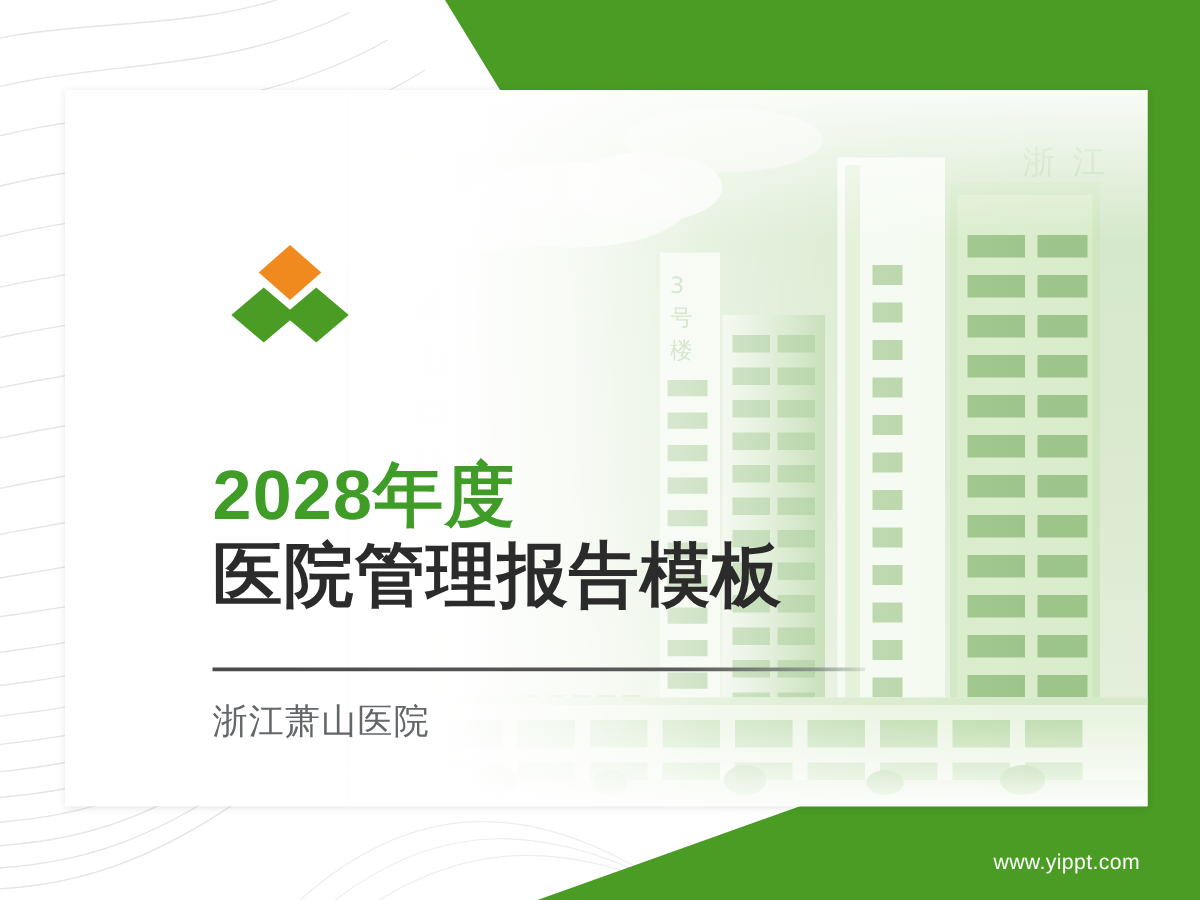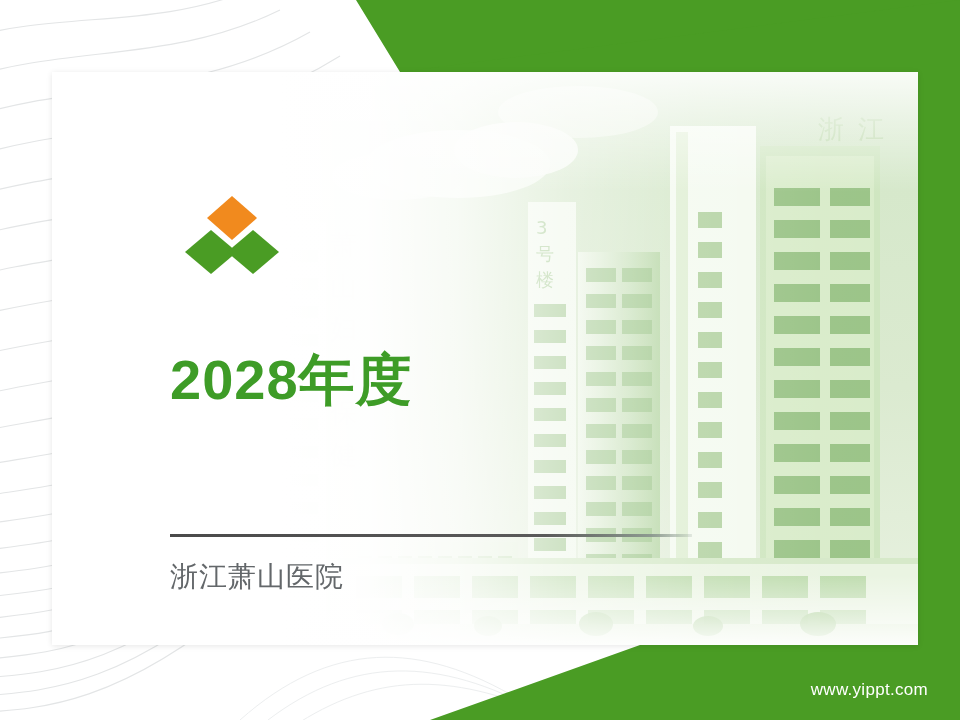--- a/index.html
+++ b/index.html
@@ -67,21 +67,21 @@
 
   
   .card-content { position:absolute; inset:0; z-index:5; }
 
   #logo { position:absolute; left:133px; top:122px; width:95px; height:85px; }
   #logo svg { width:100%; height:100%; display:block; }
 
   .title-block { position:absolute; left:118px; top:278px; }
   #title-year {
     font-size:56px; font-weight:bold; letter-spacing:1px;
-    line-height:1.06; color:#3e9c27; white-space:nowrap;
+    line-height:1.06; color:#3e9c27; white-space:nowrap;margin-top:16px;
   }
   #title-main {
     font-size:56px; font-weight:bold; letter-spacing:1px;
     line-height:1.12; color:#2b2b2b; white-space:nowrap;
     margin-top:4px;
   }
 
   #divider {
     position:absolute; left:118px; top:462px;
     width:522px; height:3px;
@@ -90,21 +90,21 @@
 
   #subtitle {
     position:absolute; left:118px; top:486px;
     font-size:28px; color:#63676a; letter-spacing:1px;
     white-space:nowrap;
   }
 
   
   #watermark {
     position:absolute;
-    right:32px; bottom:20px;
+    right:48px; bottom:20px;
     z-index:6;
     color:#ffffff;
     font-size:17px;
     letter-spacing:0.3px;
   }
 </style>
 </head>
 <body>
 
 <div id="slide">
@@ -375,20 +375,21 @@
       <div id="logo">
         <svg viewBox="0 0 95 85">
           <polygon points="47,2 72,24 47,46 22,24" fill="#f18a1e"></polygon>
           <polygon points="26,36 52,58 26,80 0,58" fill="#4a9c24"></polygon>
           <polygon points="68,36 94,58 68,80 42,58" fill="#4a9c24"></polygon>
         </svg>
       </div>
 
       <div class="title-block">
         <div id="title-year">2028年度</div>
+        <div id="title-main">医院管理报告模板</div>
       </div>
 
       <div id="divider"></div>
 
       <div id="subtitle">浙江萧山医院</div>
 
     </div>
   </div>
 
   <div id="watermark">www.yippt.com</div>

